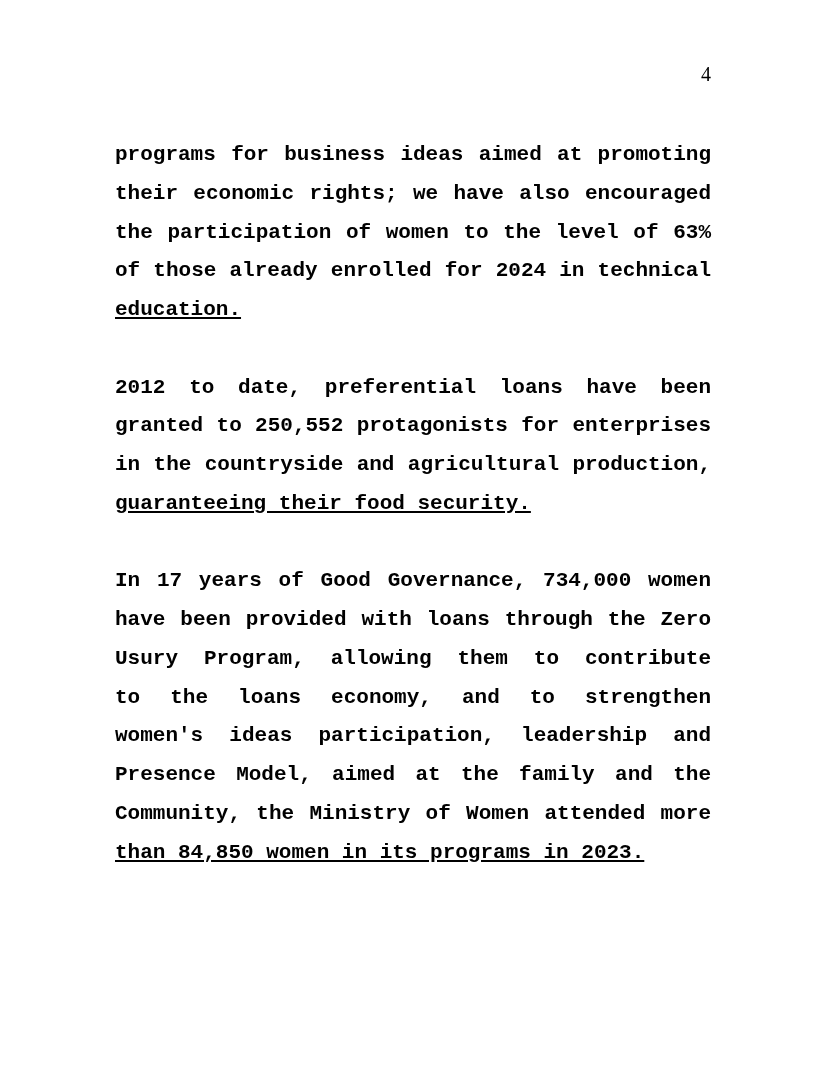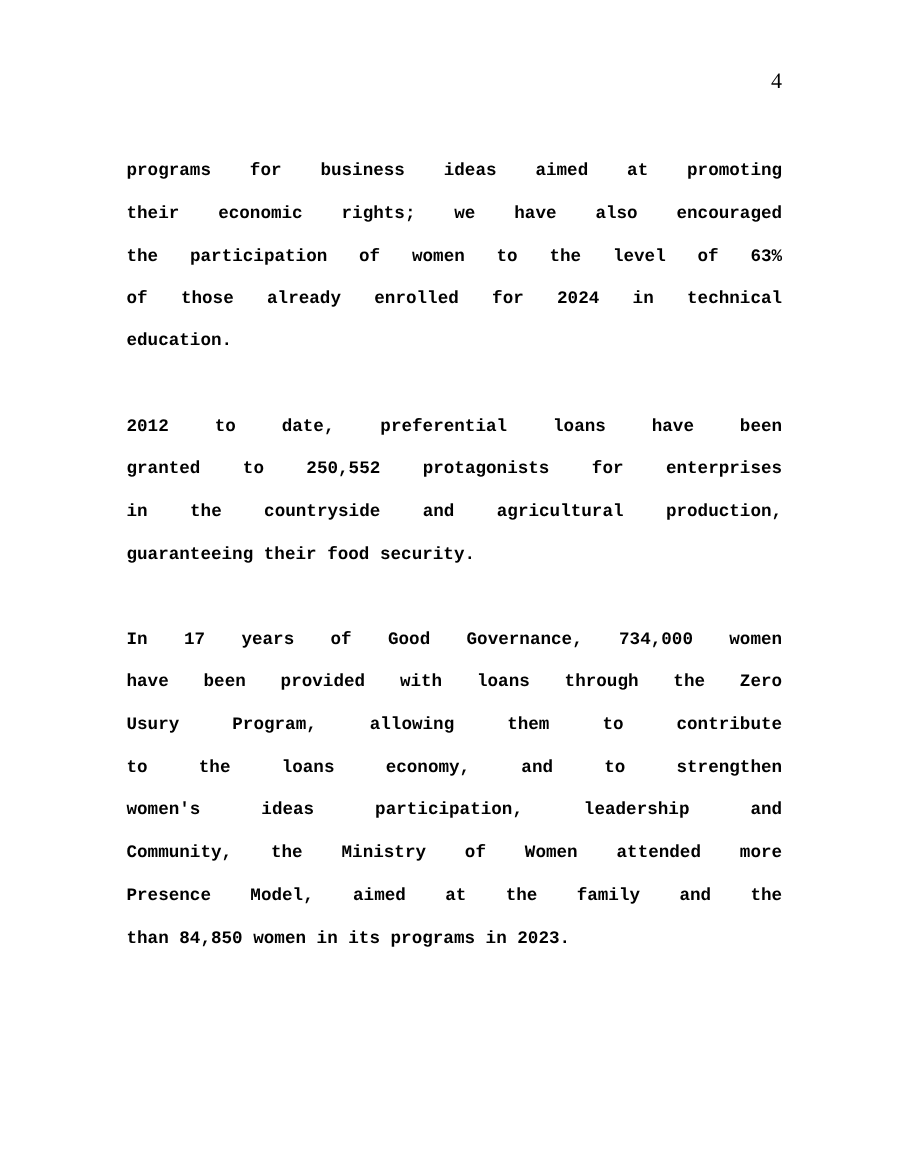--- a/index.html
+++ b/index.html
@@ -24,36 +24,37 @@
     font-size: 20px;
     font-weight: 400;
     color: #000000;
   }
   .text-block {
     position: absolute;
     left: 115px;
     top: 136px;
     width: 596px;
     font-family: "Liberation Mono", "DejaVu Sans Mono", monospace;
-    font-size: 16px;
+    font-size: 21px;
     font-weight: 700;
     line-height: 38.75px;
     color: #000000;
   }
   .para {
     margin: 0 0 38.75px 0;
   }
   .line {
     text-align: justify;
     text-align-last: justify;
     white-space: normal;
   }
   .para .line:last-child {
     text-align: right;
     text-align-last: left;
+    text-decoration: underline;
   }
 </style>
 </head>
 <body>
 
 <div class="page">
 
   <div class="page-number">4</div>
 
   <div class="text-block">
@@ -72,19 +73,19 @@
       <div class="line">in the countryside and agricultural production,</div>
       <div class="line">guaranteeing their food security.</div>
     </div>
 
     <div class="para">
       <div class="line">In 17 years of Good Governance, 734,000 women</div>
       <div class="line">have been provided with loans through the Zero</div>
       <div class="line">Usury Program, allowing them to contribute</div>
       <div class="line">to the loans economy, and to strengthen</div>
       <div class="line">women's ideas participation, leadership and</div>
+      <div class="line">Presence Model, aimed at the family and the</div>
       <div class="line">Community, the Ministry of Women attended more</div>
-      <div class="line">Presence Model, aimed at the family and the</div>
       <div class="line">than 84,850 women in its programs in 2023.</div>
     </div>
 
   </div>
 </div>
 
 </body></html>

